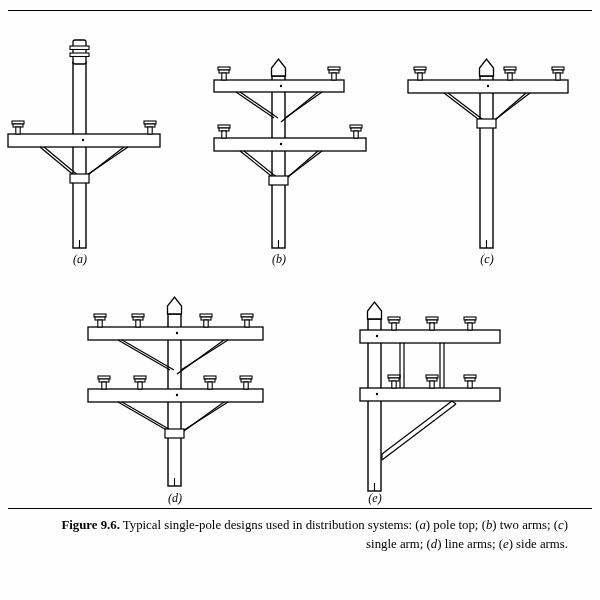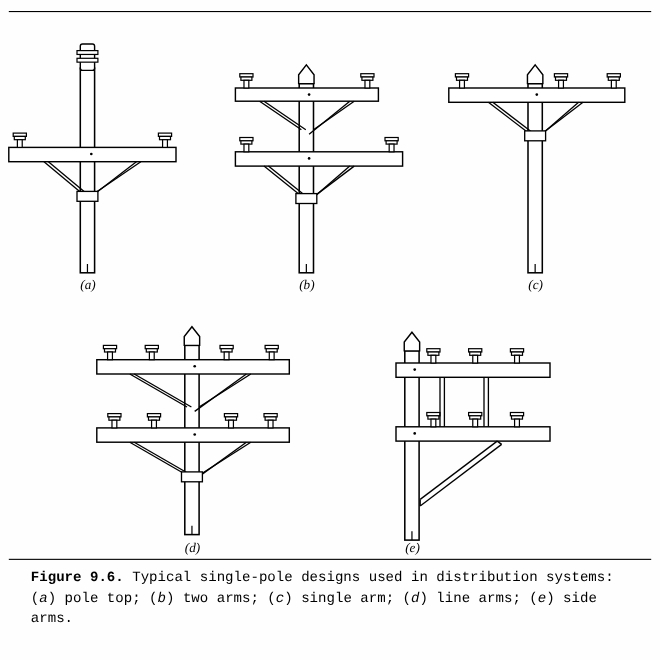--- a/index.html
+++ b/index.html
@@ -48,24 +48,24 @@
     font-style: italic;
     text-align: center;
     white-space: nowrap;
   }
 
   #caption {
     position: absolute;
     left: 28px;
     top: 516px;
     width: 540px;
-    font-family: Liberation Mono, monospace;
+    font-family: Liberation Serif, serif;
     font-size: 12.8px;
     line-height: 1.45;
-    text-align: left;
+    text-align: right;
   }
   #caption .figlabel {
     font-weight: bold;
   }
   #caption .it { font-style: italic; }
 </style>
 </head>
 <body>
 
 <div id="page">

